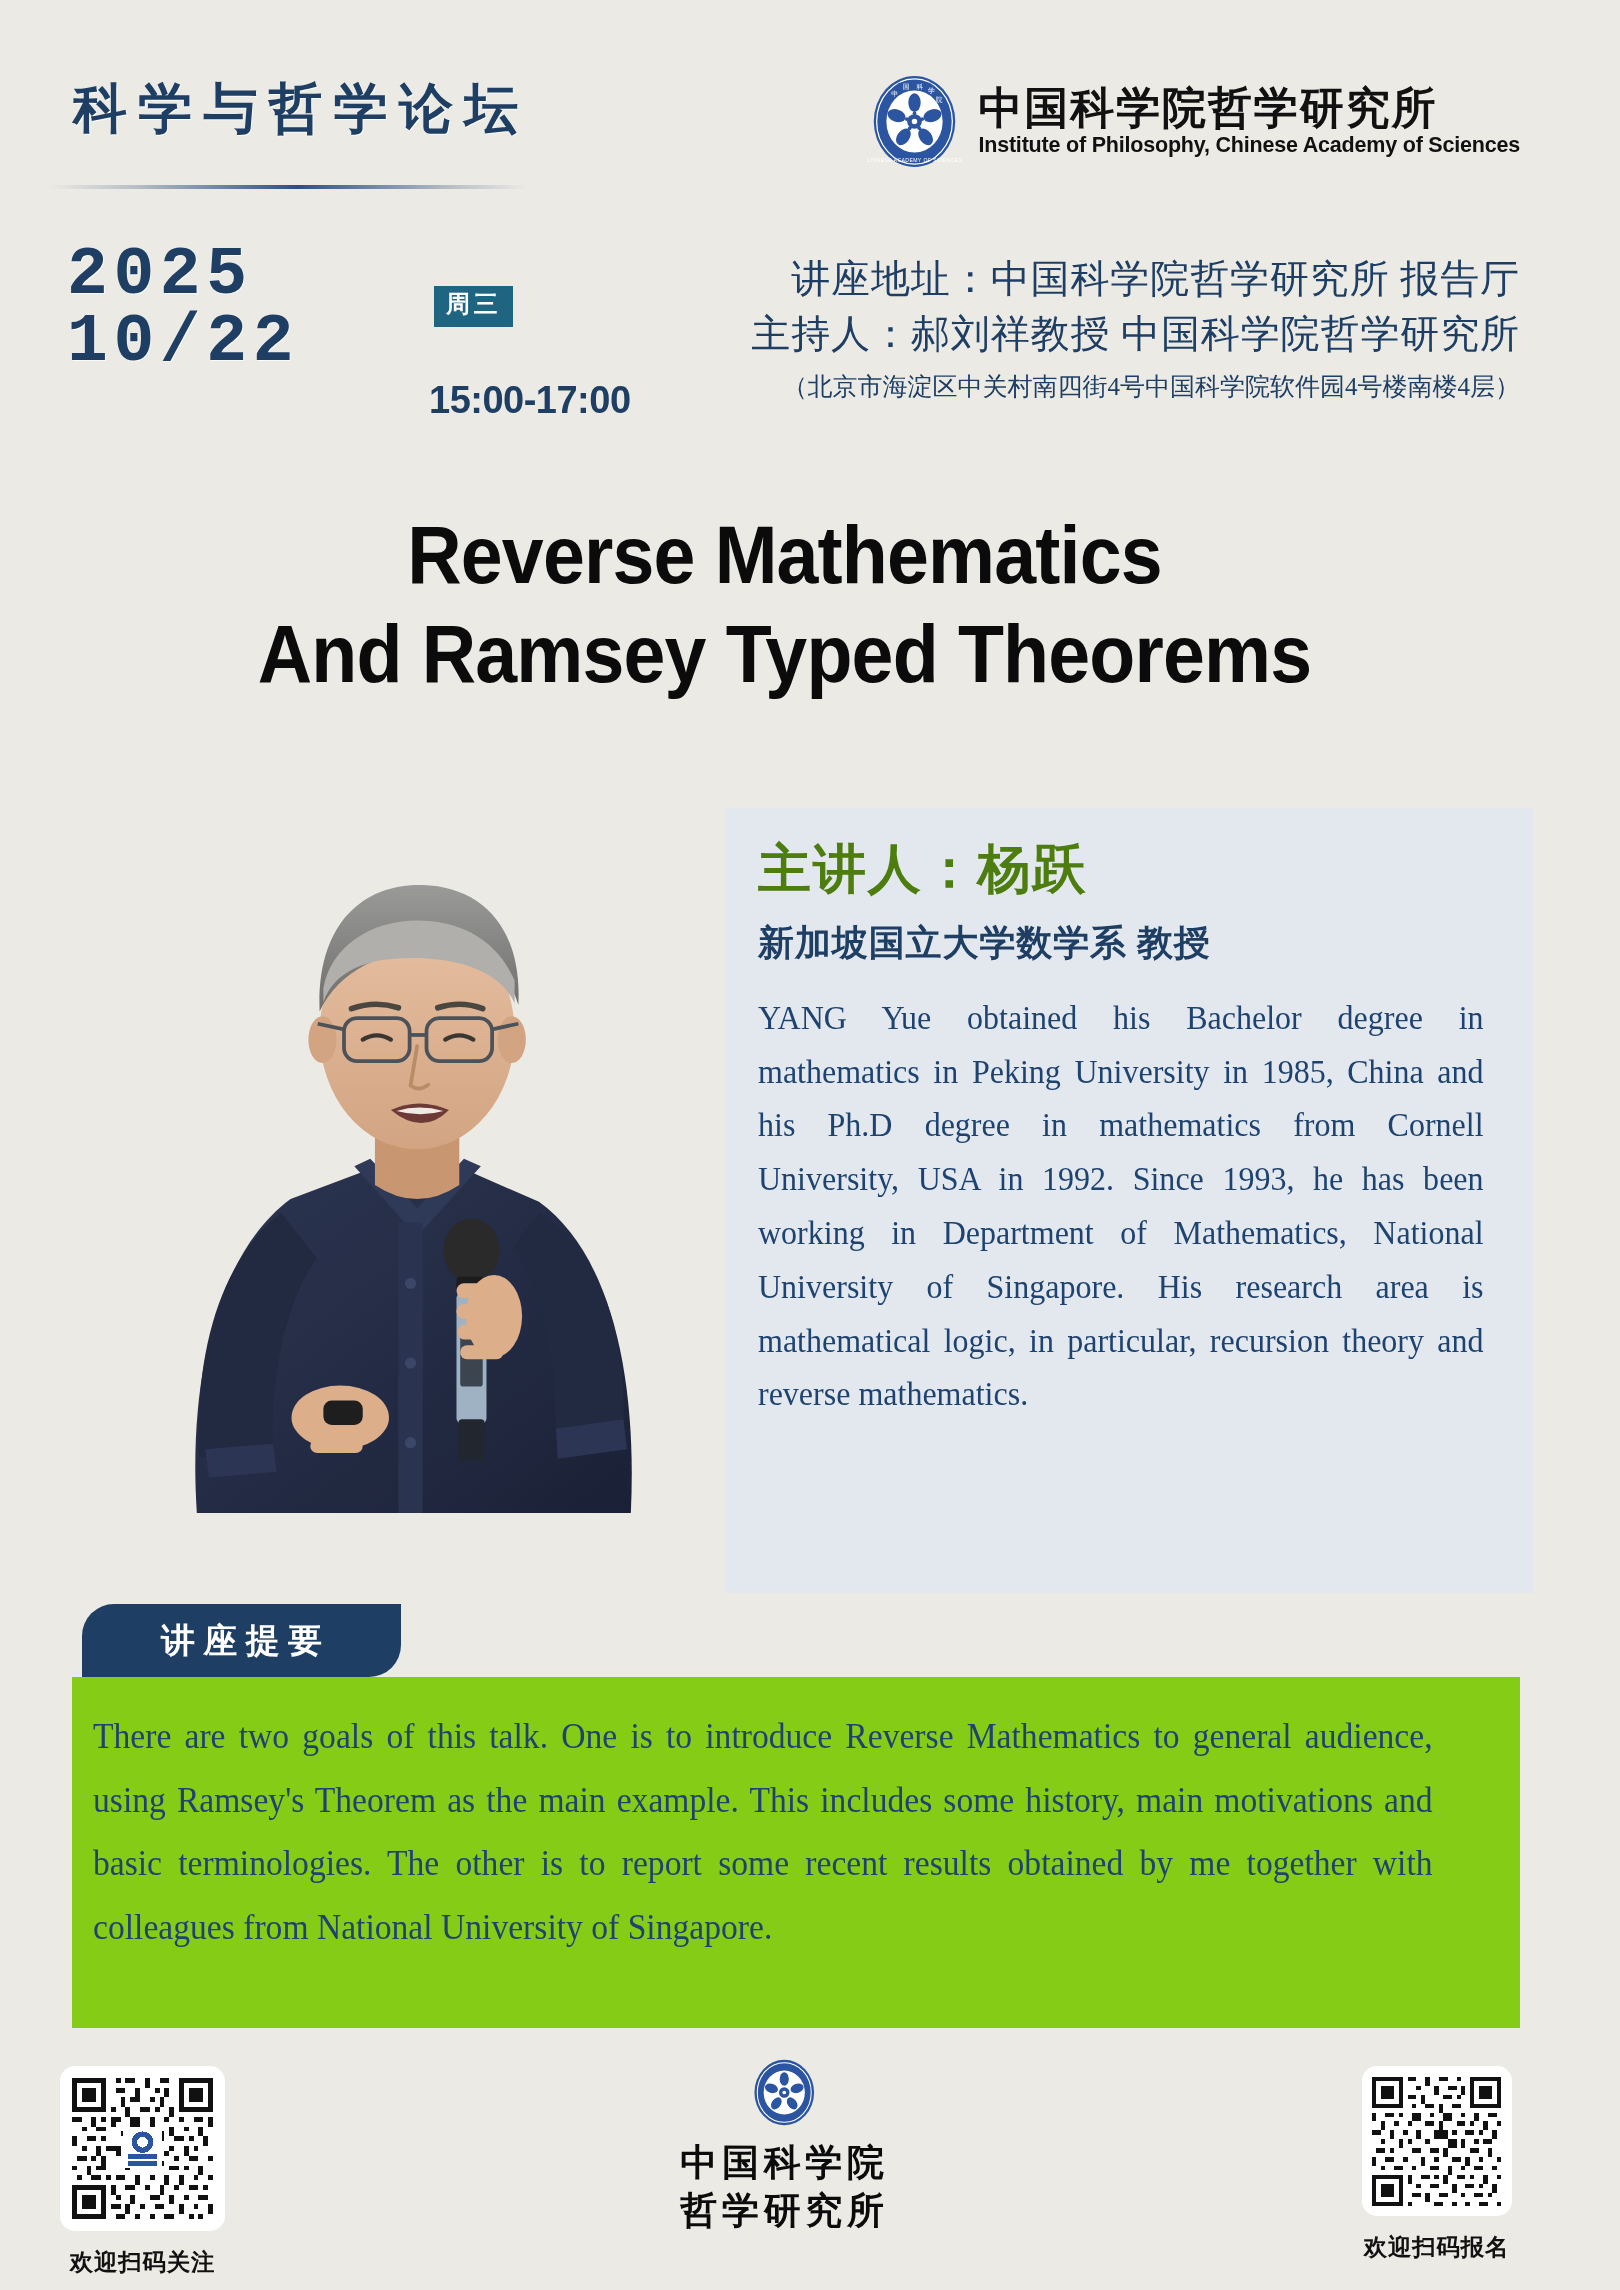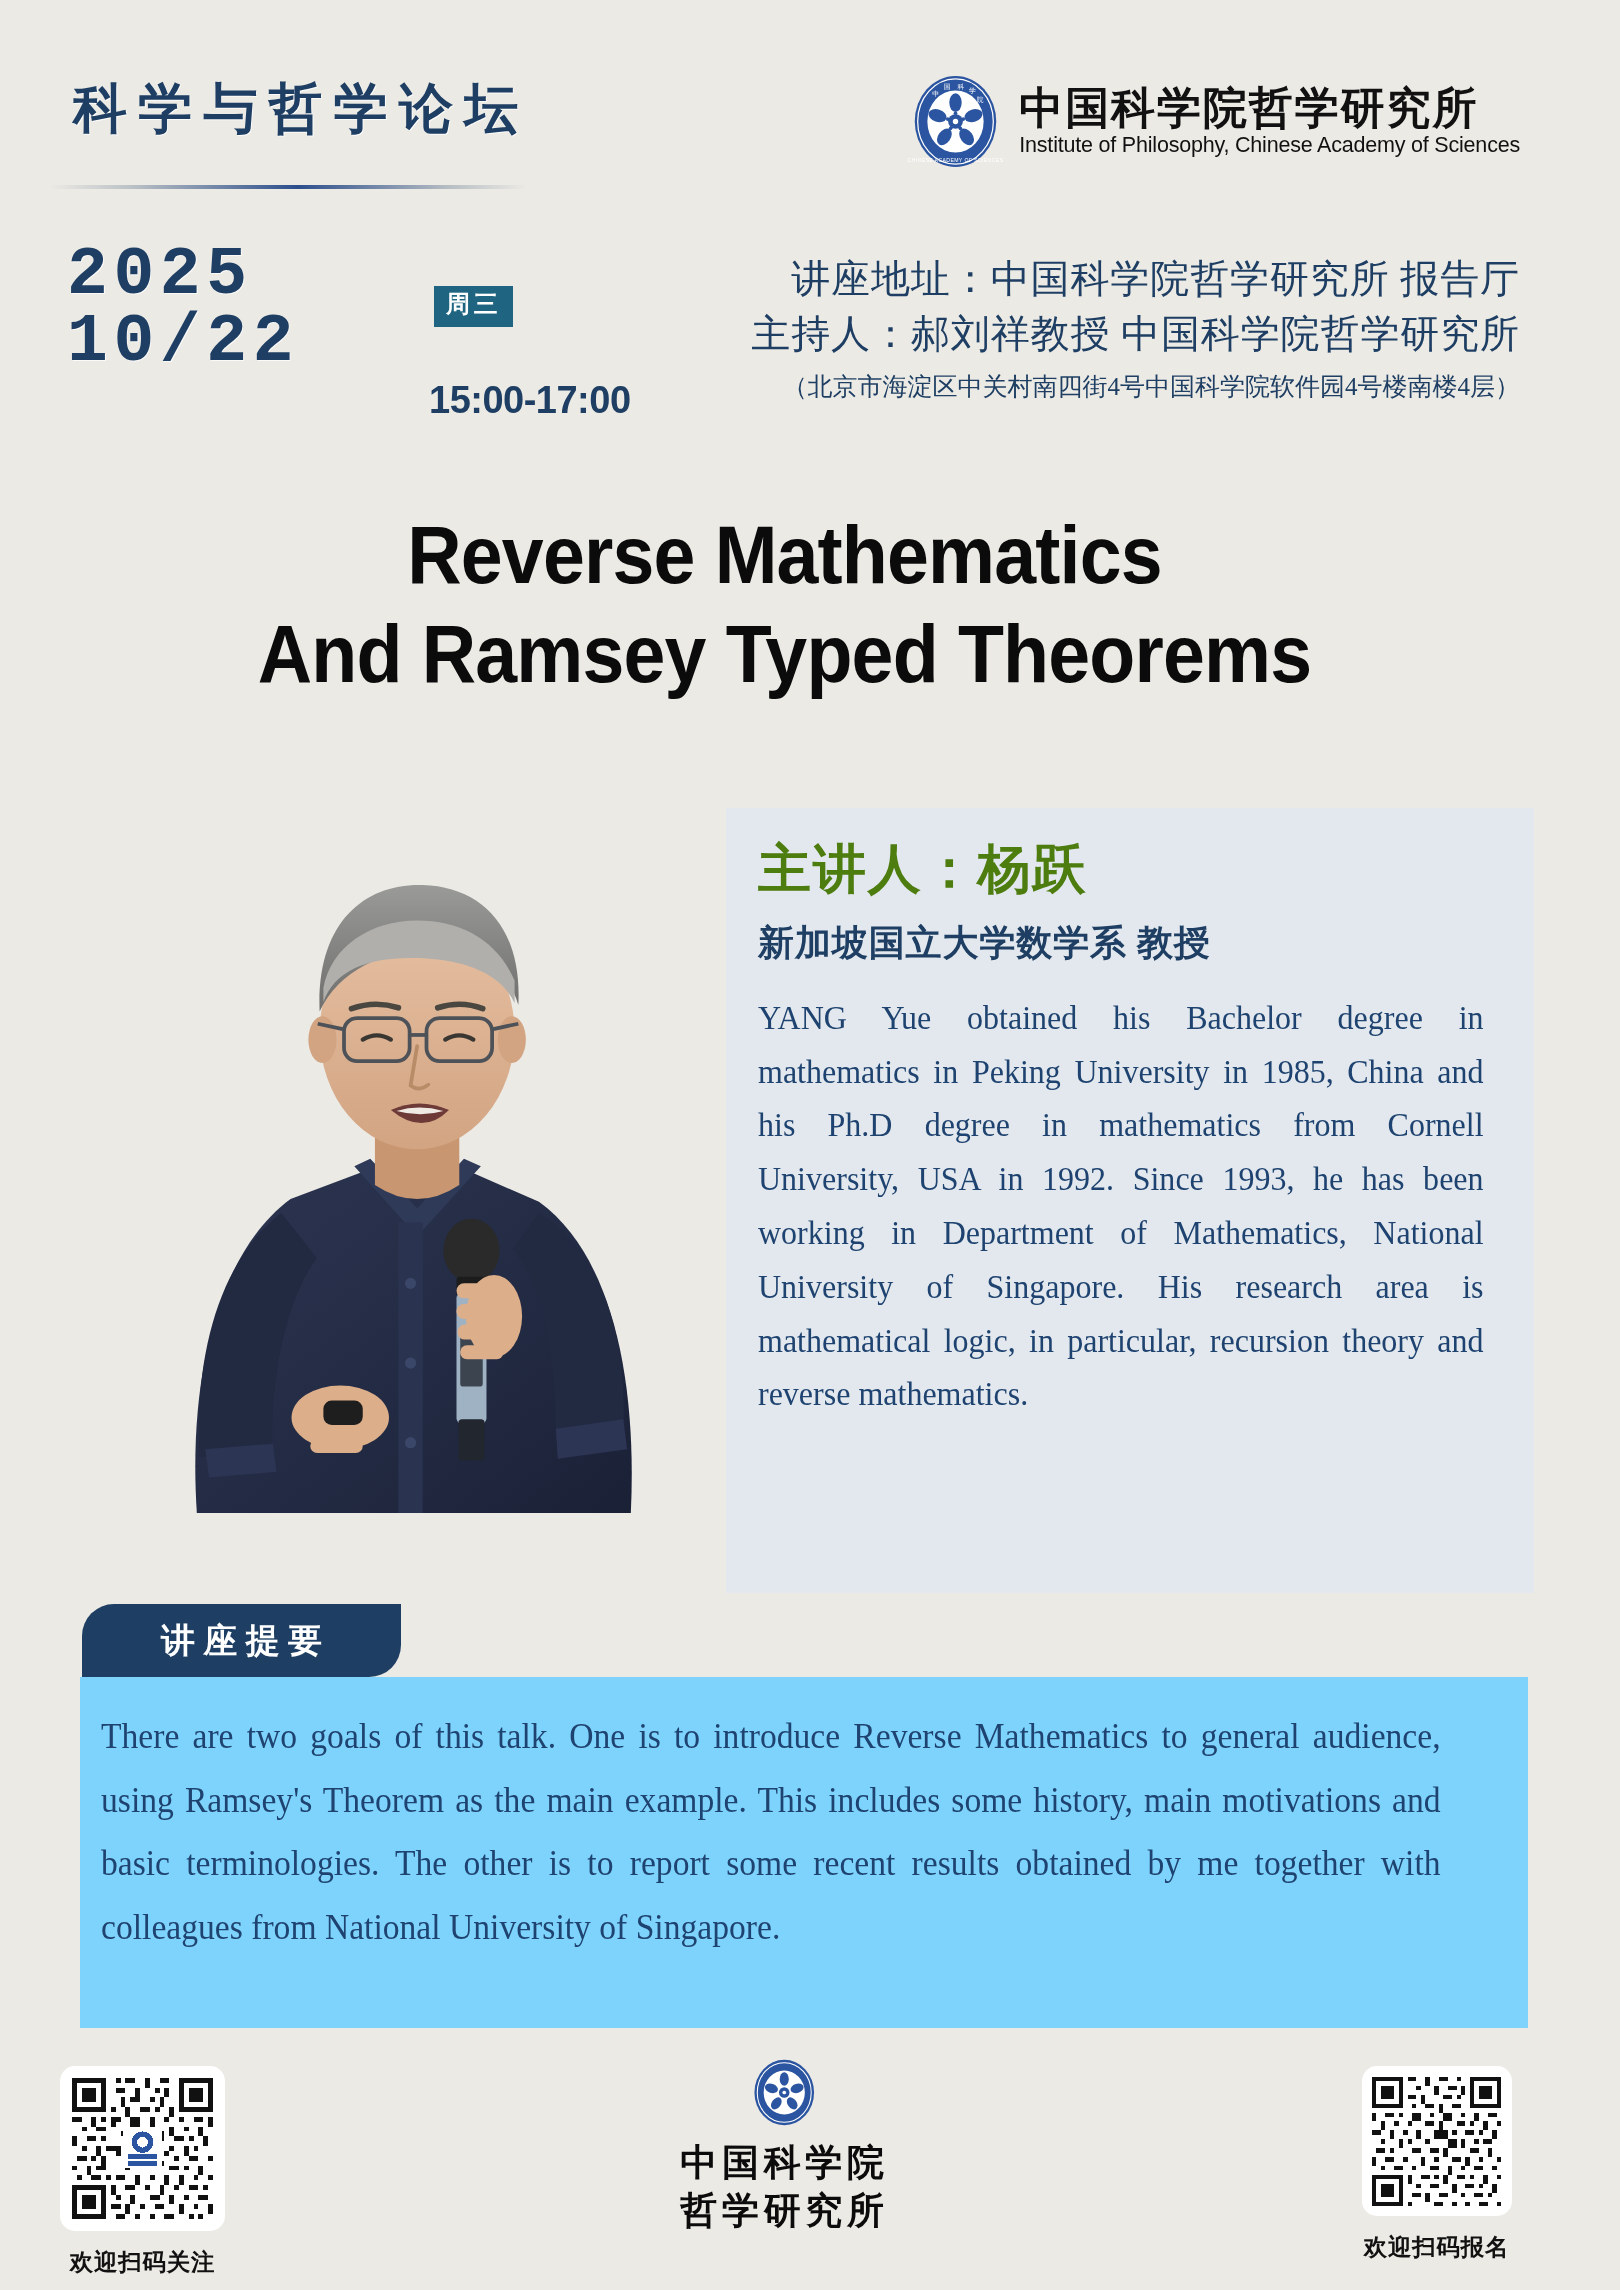--- a/index.html
+++ b/index.html
@@ -38,21 +38,21 @@
   }
   .cas-seal { width:97px; height:97px; flex:0 0 auto; }
   .inst-text { display:flex; flex-direction:column; gap:3.7px;justify-content:flex-end; }
   .inst-cn {
     font-family:"Liberation Serif", serif;
     font-size:44px; font-weight:bold; color:#111;
     letter-spacing:1.9px; line-height:1;
   }
   .inst-en {
     font-family:"Liberation Sans", sans-serif;
-    font-size:21.5px; font-weight:normal; color:#111;
+    font-size:21.5px; font-weight:bold; color:#111;
     letter-spacing:-0.2px; line-height:1;
   }
 
   
   .date-big {
     position:absolute; left:67px; top:242px;
     font-family:"Liberation Mono", monospace;
     font-weight:bold; font-size:68px;
     line-height:.98;
     letter-spacing:5.6px;
@@ -158,23 +158,23 @@
     width:319px; height:73px;
     border-top-left-radius:32px;
     border-bottom-right-radius:32px;
     display:flex; align-items:center; justify-content:center;
     font-family:"Liberation Serif", serif;
     font-size:34px; font-weight:bold;
     letter-spacing:8.4px;
     text-indent:8.4px;
   }
   .abstract-panel {
-    position:absolute; left:80px; top:1677px;
+    position:absolute; left:72px; top:1677px;
     width:1448px; height:351px;
-    background:#7dd3fc;
+    background:#84cc16;
     padding:28px 32px 19px 20.6px;
   }
   .abstract-text {
     font-family:"Liberation Serif", serif;
     font-size:35px;
     color:#1F4370;
     line-height:1.82;
     text-align:justify;
     transform:scaleX(.96);
     transform-origin:left top;

